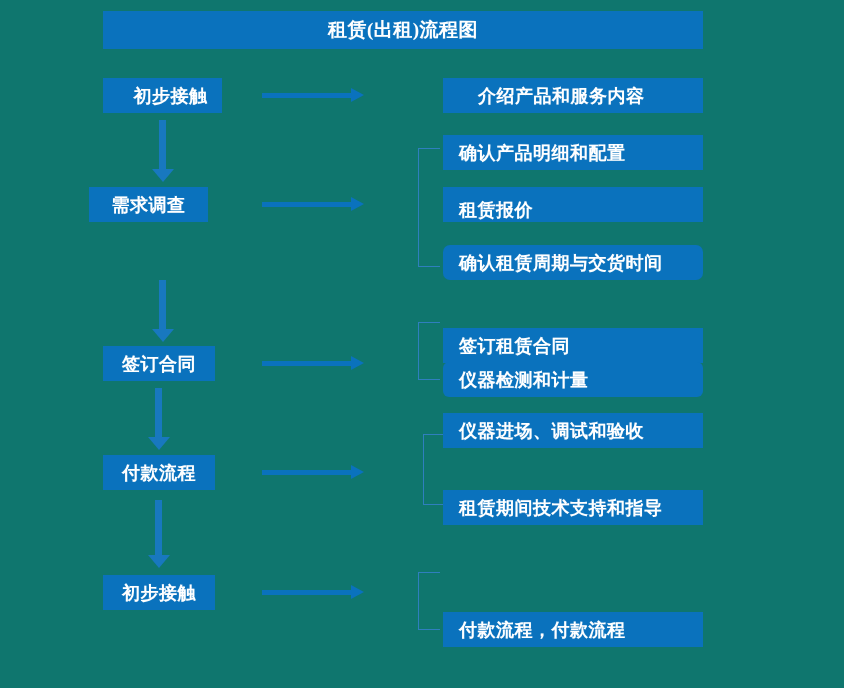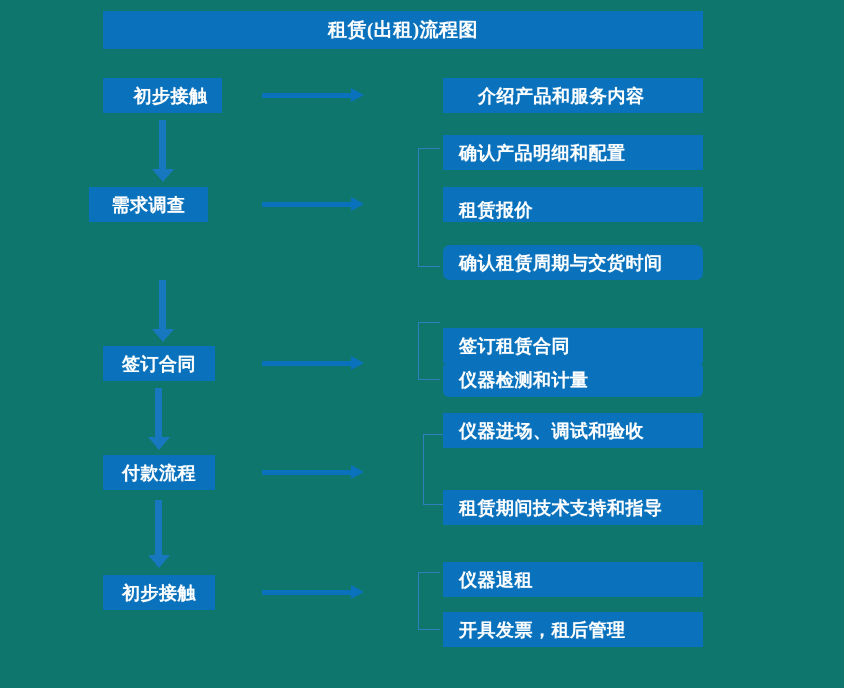--- a/index.html
+++ b/index.html
@@ -199,21 +199,18 @@
   </div>
 
   <div class="box detail-box" style="left:443px; top:413px; width:260px; height:35px;">
     <span>仪器进场、调试和验收</span>
   </div>
 
   <div class="box detail-box" style="left:443px; top:490px; width:260px; height:35px;">
     <span>租赁期间技术支持和指导</span>
   </div>
 
-  <div class="box detail-box" style="left:443px; top:562px; width:260px; height:35px;">
-    <span>仪器退租</span>
-  </div>
 
   <div class="box detail-box" style="left:443px; top:612px; width:260px; height:35px;">
-    <span>开具发票，租后管理</span>
+    <span>付款流程，付款流程</span>
   </div>
 
 </div>
 
 </body></html>

